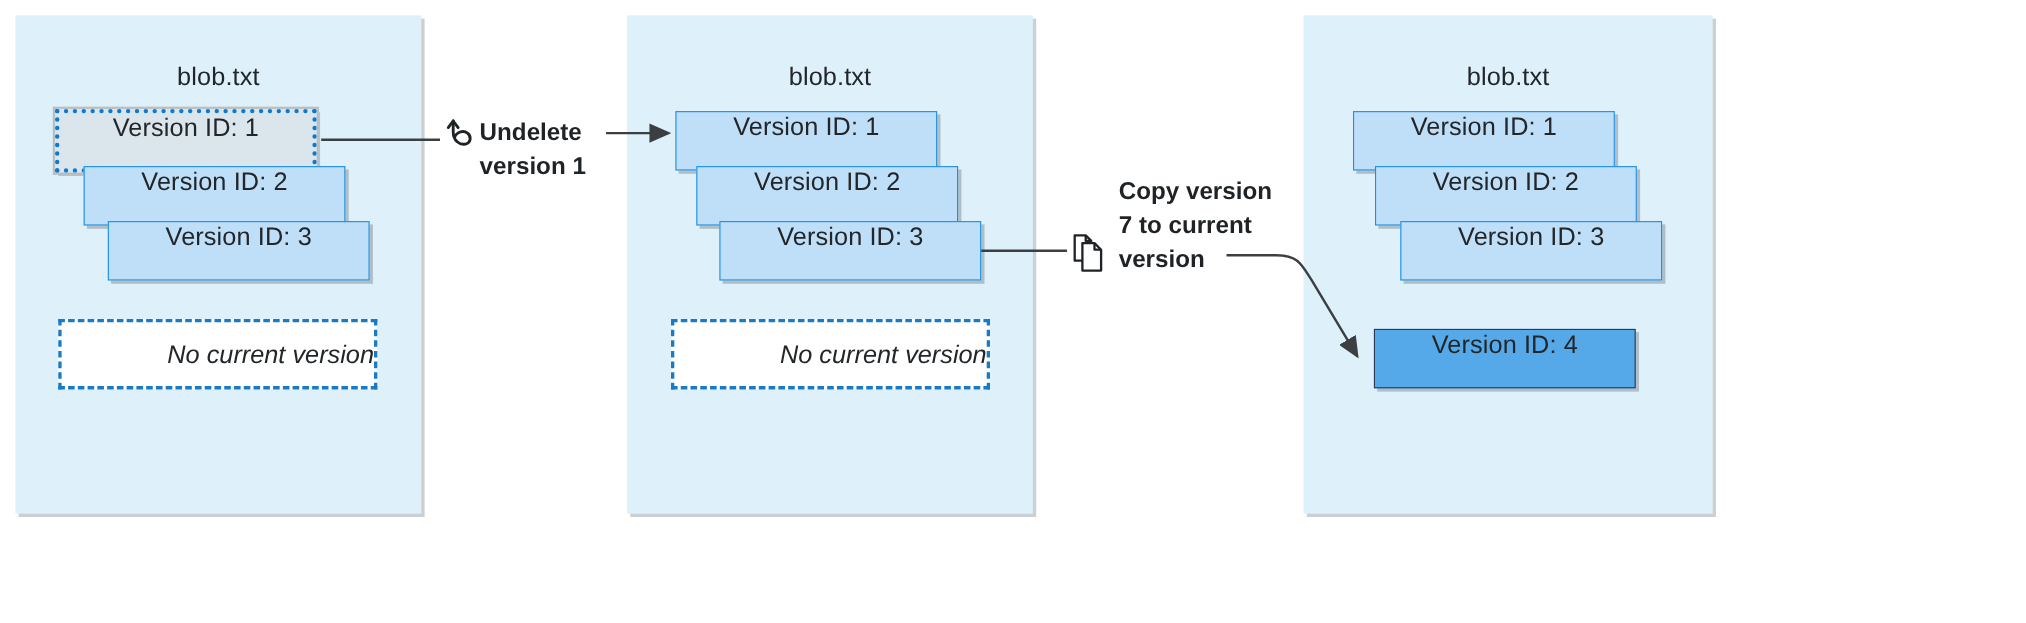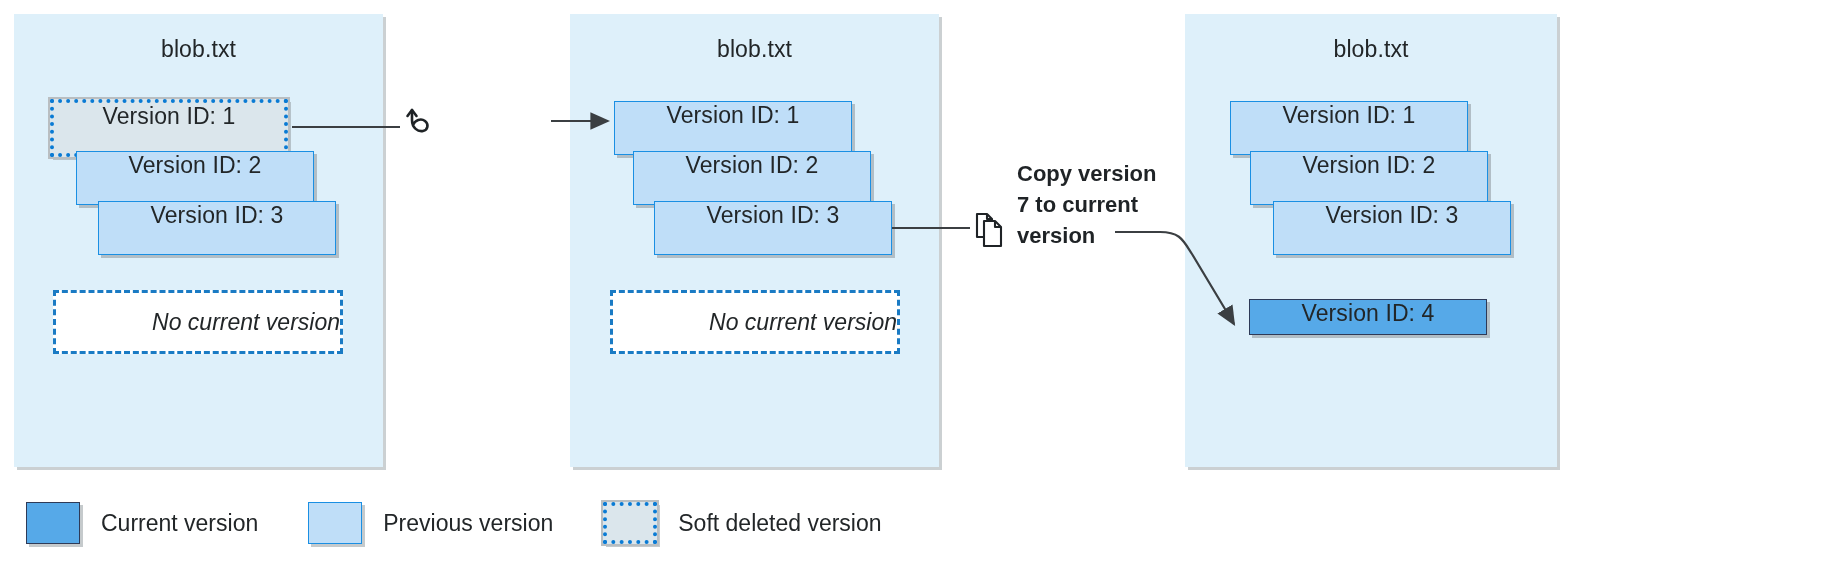--- a/index.html
+++ b/index.html
@@ -26,21 +26,21 @@
   
   .panel {
     position: absolute;
     background: #DEF0FA;
     box-shadow: 3px 3px 0 0 rgba(140,150,155,0.45);
   }
   .panel-title {
     position: absolute;
     left: 0;
     right: 0;
-    top: 22px;
+    top: 42px;
     text-align: center;
     font-size: 23px;
     color: #222628;
     letter-spacing: .1px;
   }
 
   
   .vbox {
     position: absolute;
     box-sizing: border-box;
@@ -194,24 +194,26 @@
 
   <div class="vbox prev" style="left:1230px; top:101px; width:238px; height:54px;">
     <span>Version ID: 1</span>
   </div>
   <div class="vbox prev" style="left:1250px; top:151px; width:238px; height:54px;">
     <span>Version ID: 2</span>
   </div>
   <div class="vbox prev" style="left:1273px; top:201px; width:238px; height:54px;">
     <span>Version ID: 3</span>
   </div>
-  <div class="vbox current" style="left:1249px; top:299px; width:238px; height:36px;">
+  <div class="vbox current" style="left:1249px; top:299px; width:238px; height:54px;">
     <span>Version ID: 4</span>
   </div>
 
+  <div class="annot" style="left:436px; top:104px; width:130px;">Undelete
+version 1</div>
 
   <div class="annot" style="left:1017px; top:158px; width:160px;">Copy version
 7 to current
 version</div>
 
   <div class="icon-wrap" style="left:404px; top:106px; width:30px; height:38px;">
     <svg width="30" height="38" viewBox="0 0 30 38">
       <path d="M8 4 L8 14 C8 22 14 26 19 25 C24 24 25 18 21 15 C17 12 11 14 9 19" fill="none" stroke="#1F2326" stroke-width="2.6" stroke-linecap="round" stroke-linejoin="round"></path>
       <path d="M8 4 L3.5 10 M8 4 L12.5 10" fill="none" stroke="#1F2326" stroke-width="2.6" stroke-linecap="round"></path>
     </svg>
@@ -235,28 +237,14 @@
 
     <line x1="292" y1="127" x2="400" y2="127" stroke="#3B3F42" stroke-width="2.2"></line>
 
     <line x1="551" y1="121" x2="608" y2="121" stroke="#3B3F42" stroke-width="2.2" marker-end="url(#arrowhead)"></line>
 
     <line x1="892" y1="228" x2="970" y2="228" stroke="#3B3F42" stroke-width="2.2"></line>
 
     <path d="M1115 232 L1160 232 C1180 232 1183 240 1192 254 L1234 324" fill="none" stroke="#3B3F42" stroke-width="2.2" marker-end="url(#arrowhead)"></path>
   </svg>
 
-  <div id="legend">
-    <div class="legend-item">
-      <div class="legend-swatch current"></div>
-      <div class="legend-label">Current version</div>
-    </div>
-    <div class="legend-item">
-      <div class="legend-swatch prev"></div>
-      <div class="legend-label">Previous version</div>
-    </div>
-    <div class="legend-item">
-      <div class="legend-swatch soft"></div>
-      <div class="legend-label">Soft deleted version</div>
-    </div>
-  </div>
 
 </div>
 
 </body></html>

